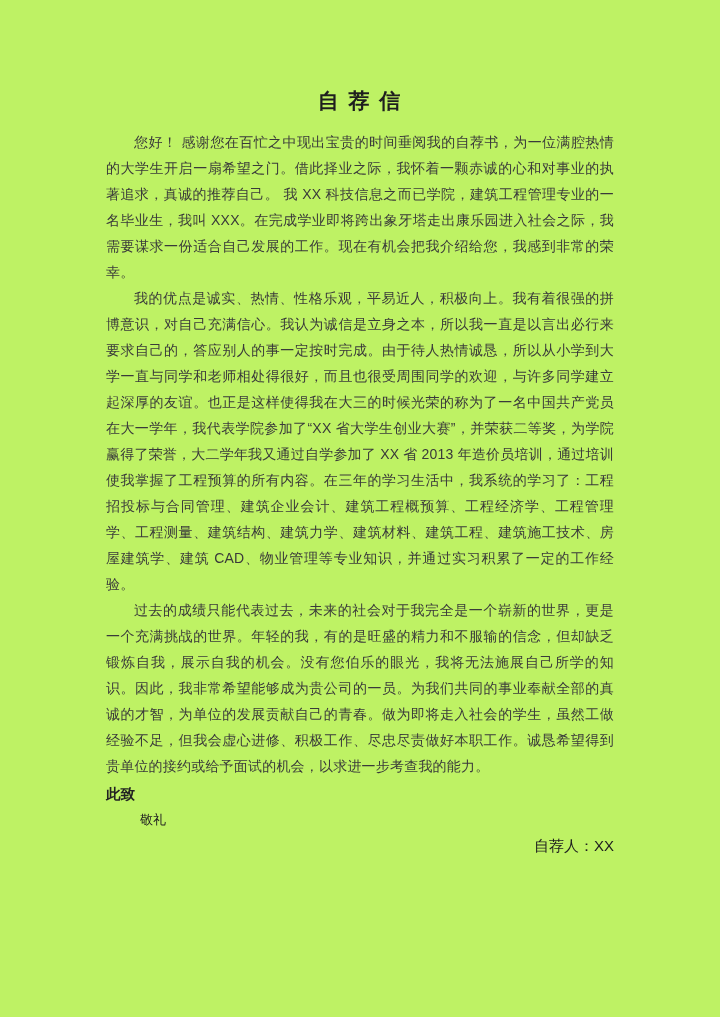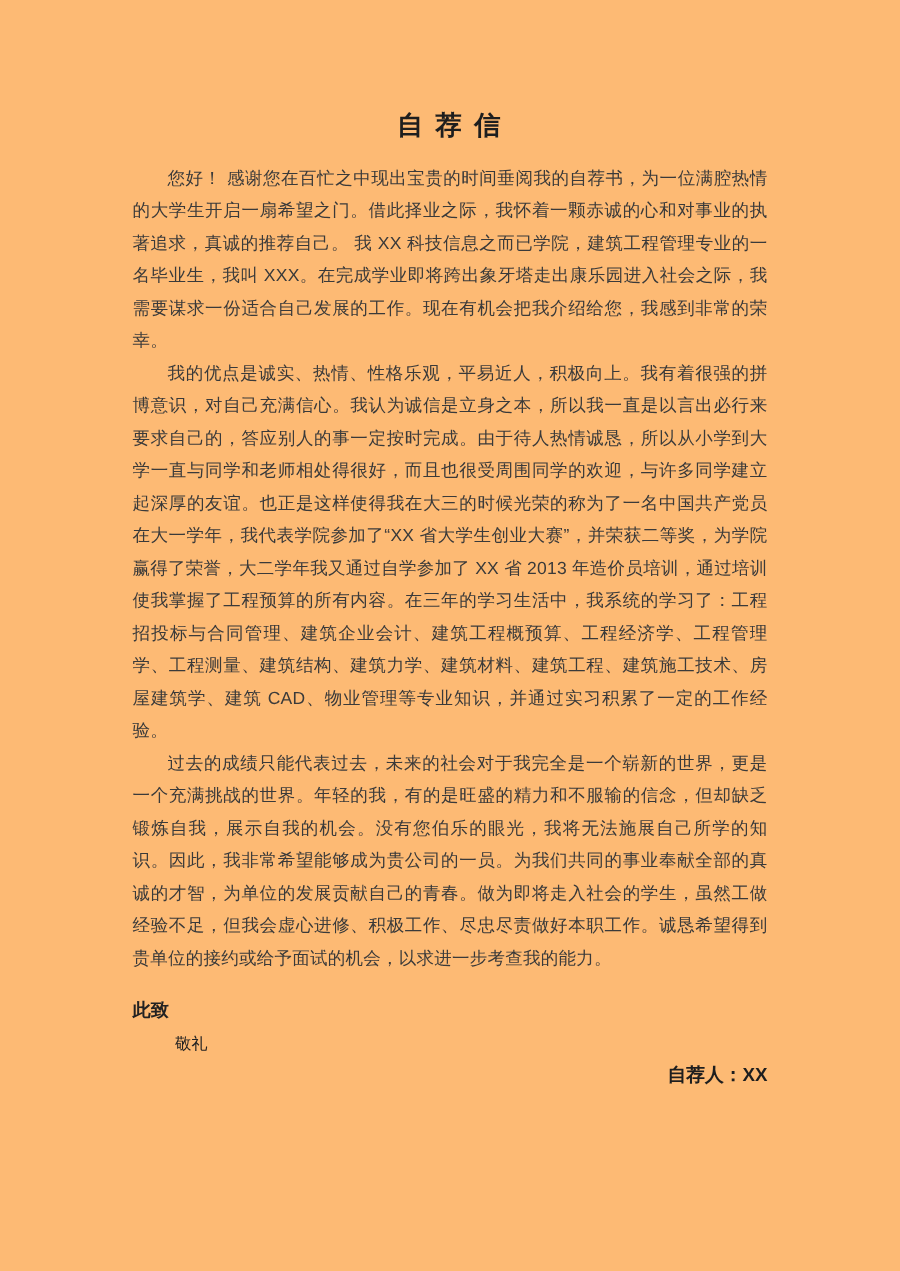--- a/index.html
+++ b/index.html
@@ -5,21 +5,21 @@
   html, body {
     margin: 0;
     padding: 0;
     background: #ffffff;
   }
   .page {
     position: relative;
     width: 720px;
     height: 1017px;
     margin: 0 auto;
-    background: #fdba74;
+    background: #bef264;
     overflow: hidden;
     font-family: "Liberation Sans", "DejaVu Sans", sans-serif;
   }
   .content {
     position: absolute;
     left: 106px;
     top: 86px;
     width: 508px;
   }
   .doc-title {
@@ -41,40 +41,40 @@
   .body-paragraph {
     margin: 0;
     font-size: 14px;
     line-height: 26px;
     color: #3a3a3a;
     text-align: justify;
     text-indent: 2em;
     letter-spacing: 0.2px;
   }
   .closing-cizhi {
-    margin: 17px 0 0 0;
+    margin: 2px 0 0 0;
     font-size: 14.5px;
     line-height: 26px;
     font-weight: bold;
     color: #222222;
   }
   .closing-jingli {
     margin: 0;
     font-size: 13px;
     line-height: 26px;
     font-weight: normal;
     color: #222222;
     text-align: left;
     padding-left: 34px; 
   }
   .signature {
     margin: 0;
     font-size: 15px;
     line-height: 26px;
-    font-weight: bold;
+    font-weight: normal;
     color: #1e1e1e;
     text-align: right;
   }
 </style>
 </head>
 <body>
 
 <div class="page">
   <div class="content">
 

